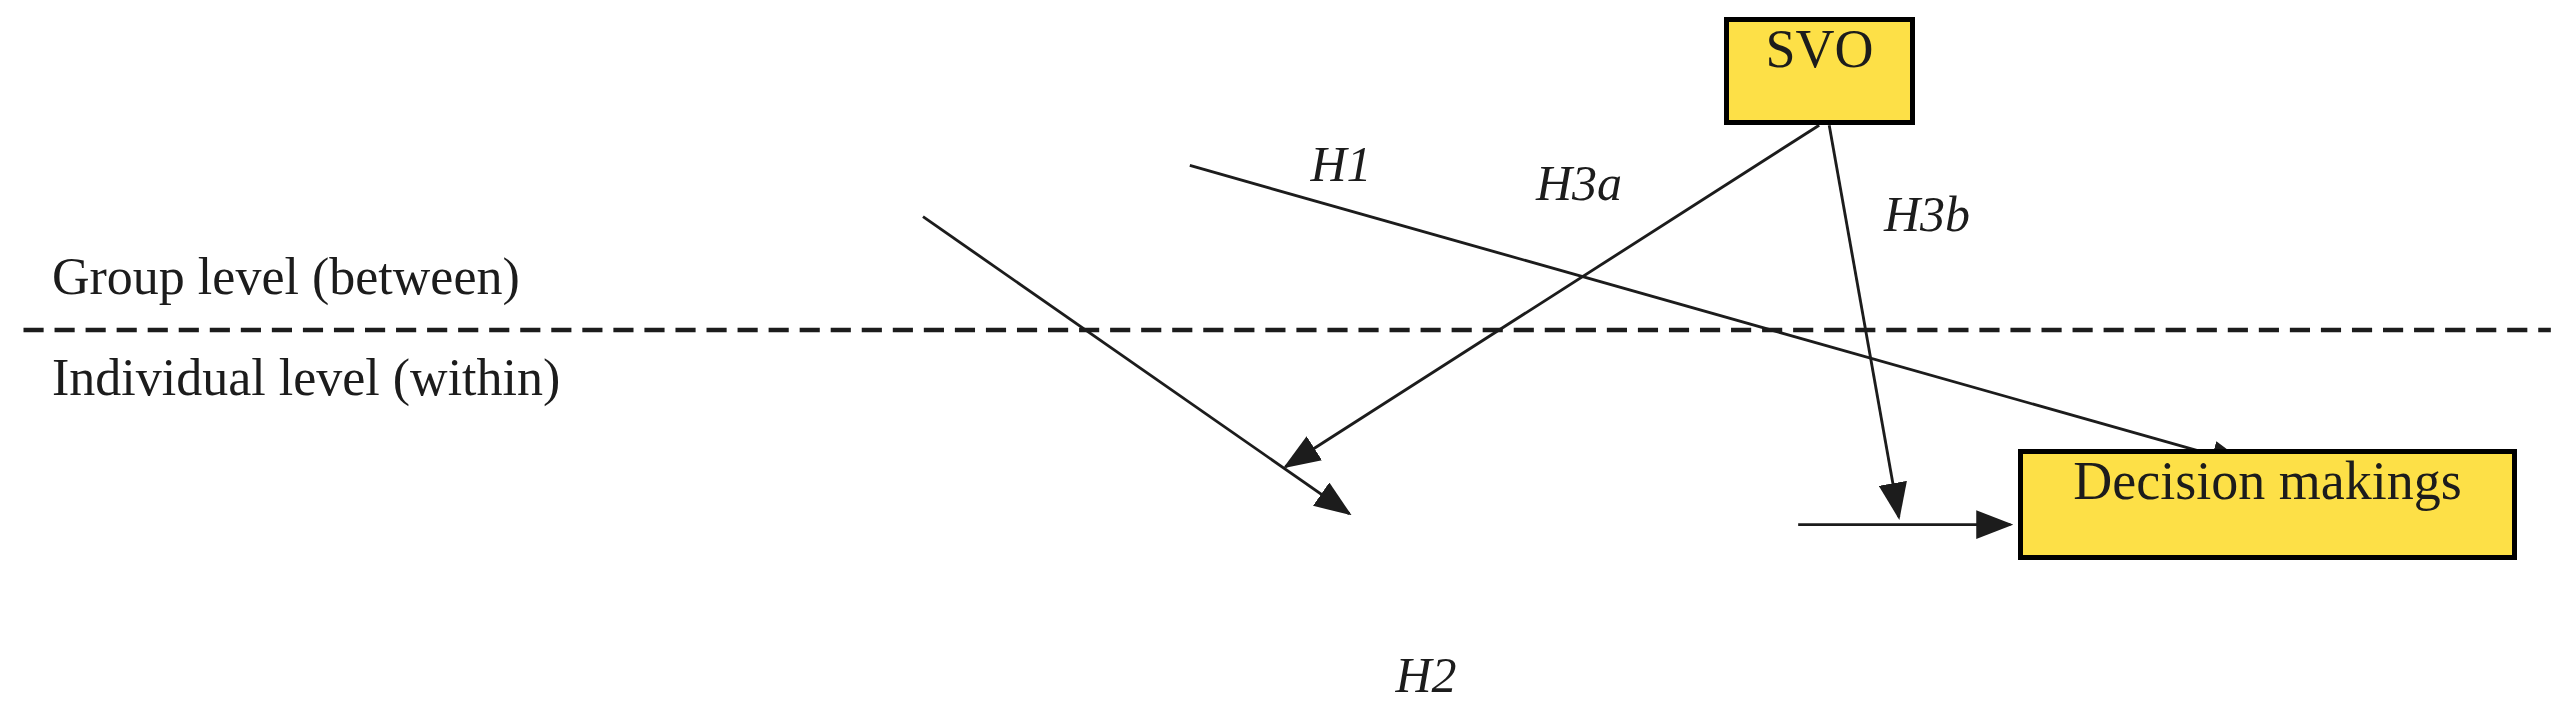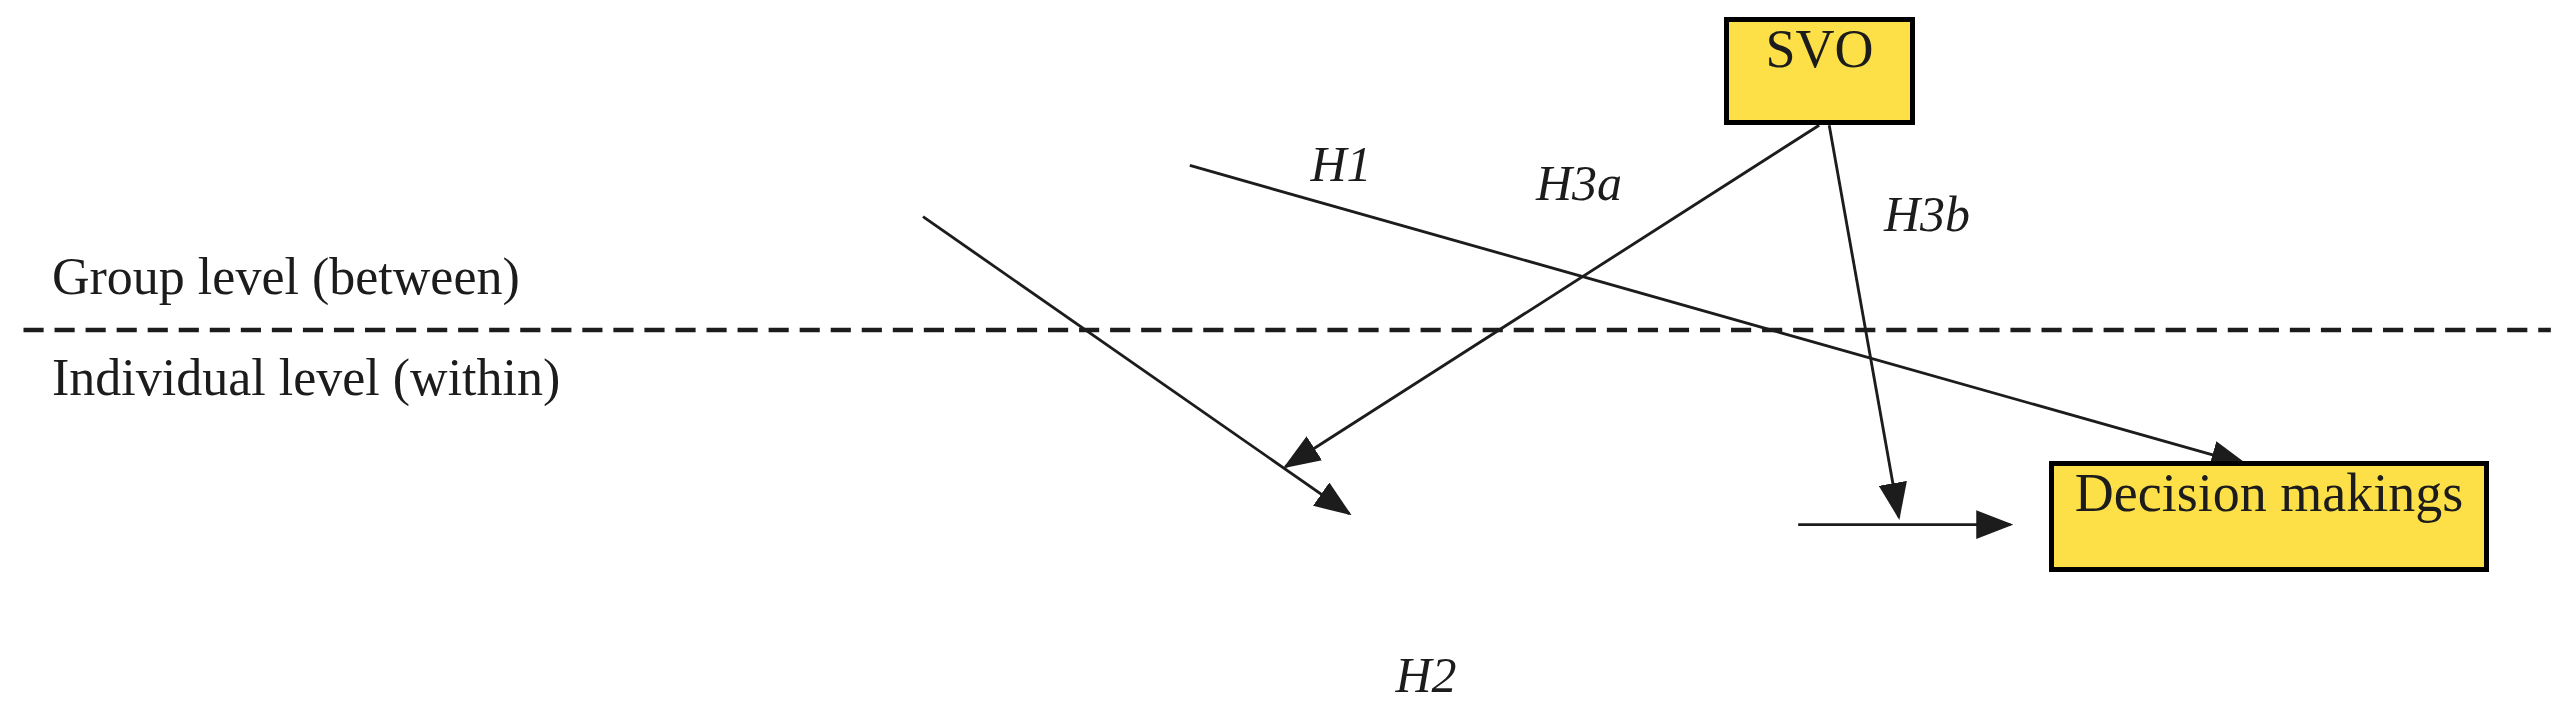--- a/index.html
+++ b/index.html
@@ -31,21 +31,21 @@
     box-sizing:border-box;
     border:5px solid #000000;
     background:#fde047;
     display:flex;justify-content:center;
     font-size:54px;line-height:1;white-space:nowrap;
     color:var(--ink,#1c1c1c);
   }
   #cc-box{left:648px;top:108px;width:541px;height:108px;}
   #svo-box{left:1724px;top:17px;width:191px;height:108px;}
   #moral-box{left:1358px;top:469px;width:440px;height:111px;}
-  #decision-box{left:2018px;top:461px;width:440px;height:111px;margin-left:31px;}
+  #decision-box{left:2018px;top:449px;width:499px;height:111px;}
   .level-label{
     position:absolute;left:52px;
     font-size:52px;line-height:1.1;white-space:nowrap;
   }
   #group-level-label{top:248px;}
   #individual-level-label{top:349px;}
   .hyp-label{
     position:absolute;
     transform:translate(-50%,-50%);
     font-style:italic;

